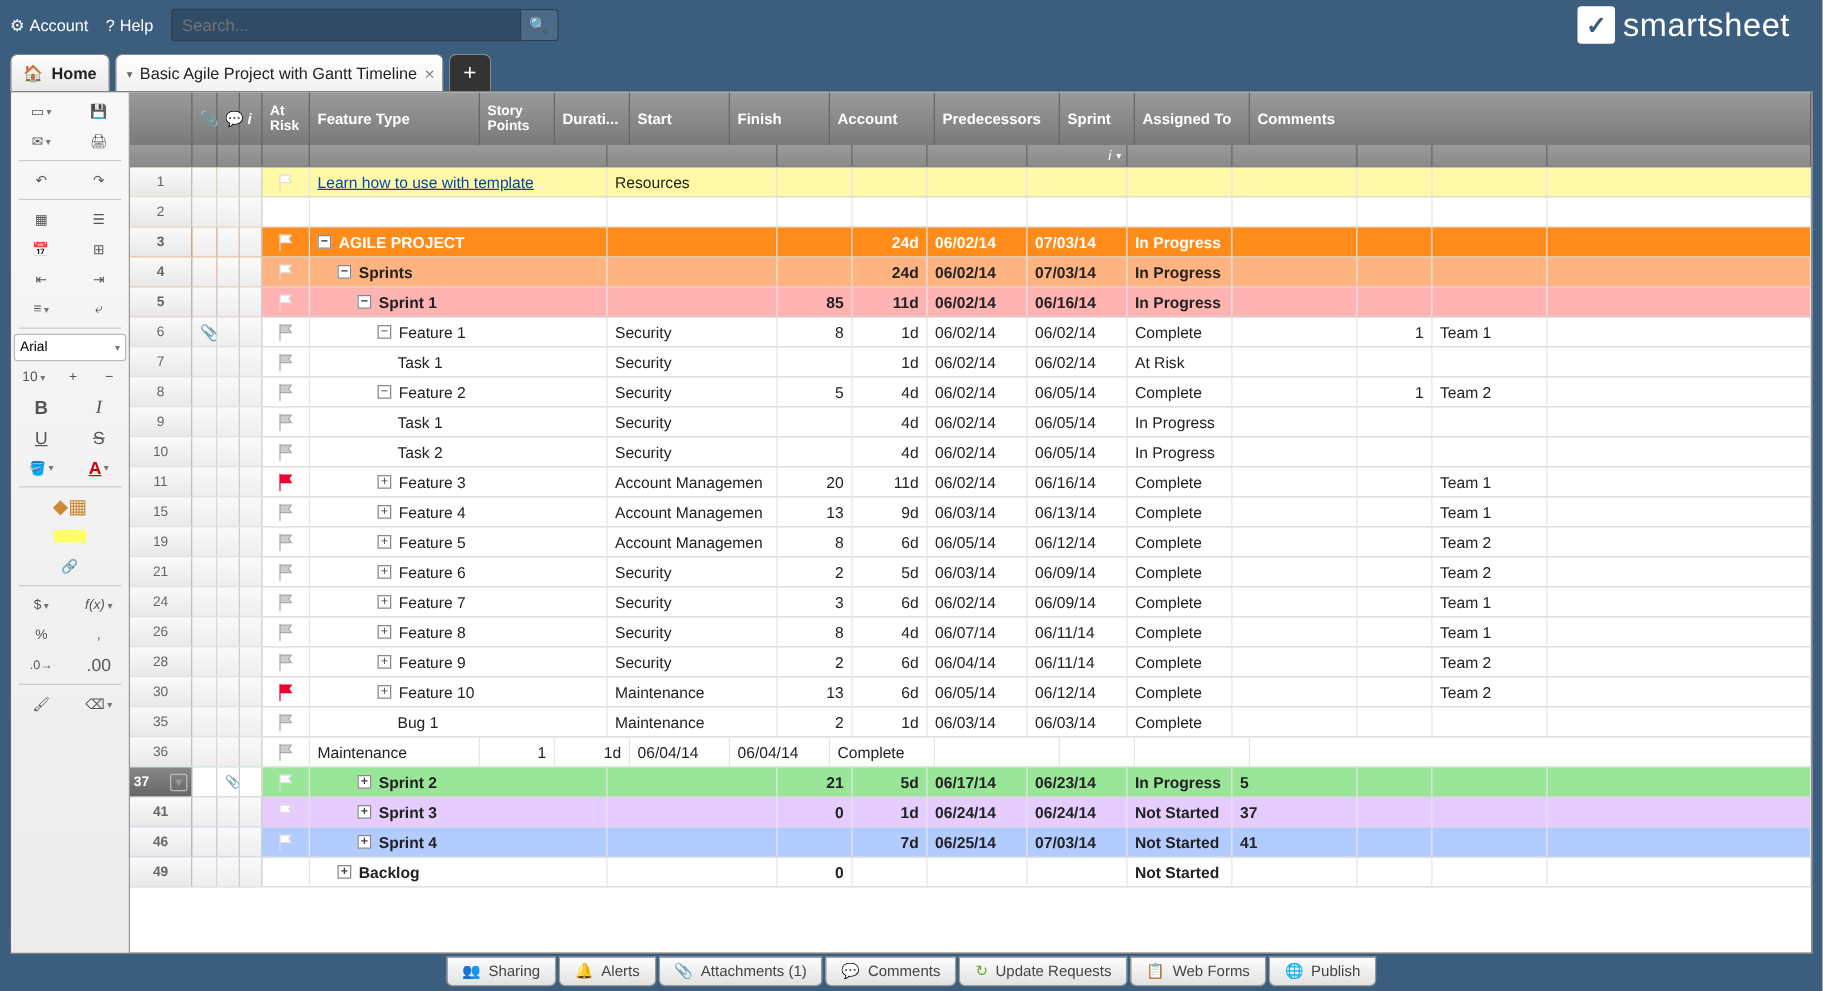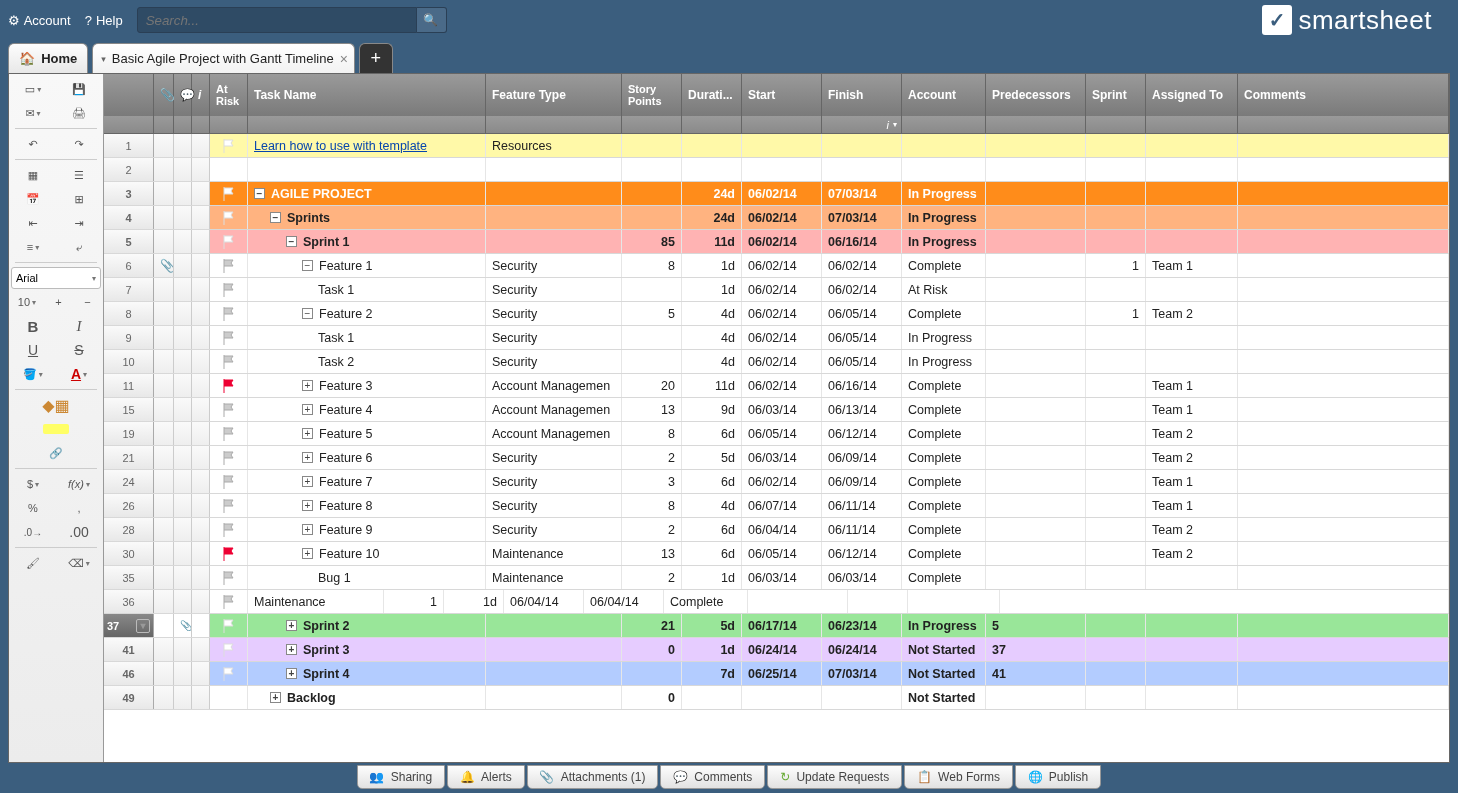--- a/index.html
+++ b/index.html
@@ -2,21 +2,21 @@
 <html><head>
 <meta charset="utf-8">
 <style>
 * { box-sizing: border-box; margin: 0; padding: 0; }
 body { font-family: Arial, sans-serif; font-size: 12px; background: #3b5e7e; width: 1458px; height: 793px; overflow: hidden; position: relative; }
 
 
 .topbar { height: 40px; display: flex; align-items: center; padding: 0 8px; color: #fff; }
 .topbar .link { display: flex; align-items: center; gap: 4px; margin-right: 14px; cursor: pointer; font-size: 13px; }
 .topbar .search-wrap { display: flex; align-items: center; }
-.topbar input { width: 280px; height: 26px; background: #2f4b65; border: 1px solid #2a3f55; color: #ddd; padding: 0 8px; font-style: italic; border-radius: 3px 0 0 3px; }
+.topbar input { width: 280px; height: 26px; background: #2f4b65; border: 1px solid #2a3f55; color: #ddd; padding: 0 8px; border-radius: 3px 0 0 3px; }
 .topbar .search-btn { width: 30px; height: 26px; background: #4a6a88; border: 1px solid #2a3f55; border-left: none; display: flex; align-items: center; justify-content: center; border-radius: 0 3px 3px 0; cursor: pointer; }
 .brand { margin-left: auto; display: flex; align-items: center; gap: 6px; font-size: 26px; font-weight: 300; letter-spacing: 0.5px; padding-right: 18px; }
 .brand .check { width: 30px; height: 30px; background: #fff; border-radius: 3px; display: flex; align-items: center; justify-content: center; color: #3b5e7e; font-size: 20px; font-weight: bold; }
 
 
 .tabbar { height: 33px; display: flex; align-items: flex-end; padding: 0 8px; gap: 4px; }
 .tab { height: 30px; background: linear-gradient(#fdfdfd,#e8e8e8); border: 1px solid #888; border-bottom: none; border-radius: 6px 6px 0 0; display: flex; align-items: center; padding: 0 10px; gap: 6px; cursor: pointer; font-size: 13px; color: #222; }
 .tab.home { font-weight: bold; }
 .tab.sheet { background: linear-gradient(#fff,#f2f2f2); padding: 0 6px 0 8px; }
 .tab.add { width: 34px; background: #333; justify-content: center; color: #fff; font-size: 18px; }
@@ -235,21 +235,20 @@
 
   <div class="grid">
     <div class="ghead">
       <div class="c w-rn"></div>
       <div class="c w-pre1">📎</div>
       <div class="c w-pre2">💬</div>
       <div class="c w-pre3">
           <i>i</i>
         </div>
       <div class="c w-risk" style="font-size:11px;line-height:1.1">At Risk</div>
-      <div class="c w-task">Task Name</div>
       <div class="c w-ftype">Feature Type</div>
       <div class="c w-story" style="font-size:11px;line-height:1.1">Story Points</div>
       <div class="c w-dur">Durati...</div>
       <div class="c w-start">Start</div>
       <div class="c w-finish">Finish</div>
       <div class="c w-status">Account</div>
       <div class="c w-pred">Predecessors</div>
       <div class="c w-sprint">Sprint</div>
       <div class="c w-assign">Assigned To</div>
       <div class="c w-comm" style="flex:1">Comments</div>

